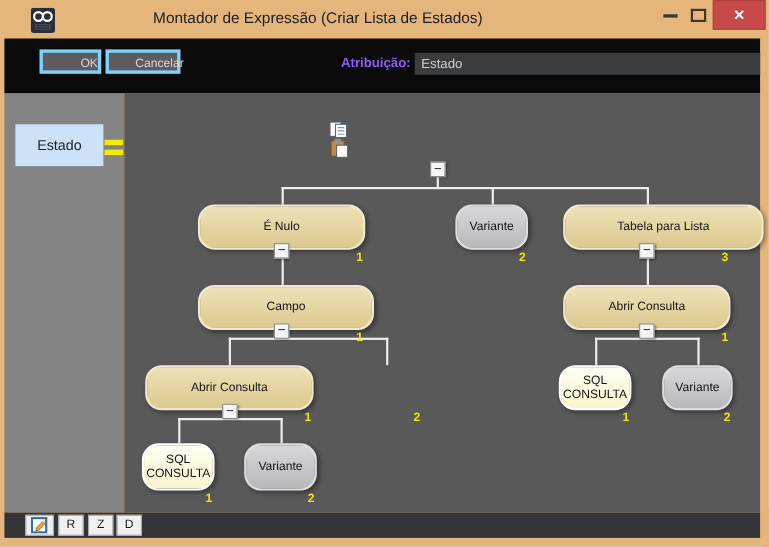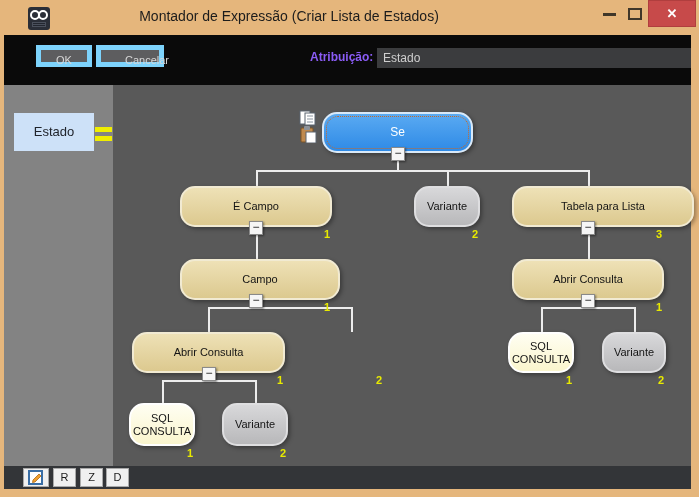--- a/index.html
+++ b/index.html
@@ -14,22 +14,22 @@
   .app-icon { position:absolute; left:28px; top:7px; width:22px; height:23px; }
   .btn-min { position:absolute; left:596px; top:0; width:26px; height:27px; }
   .btn-min .bar { position:absolute; left:7px; top:13px; width:13px; height:3px; background:#403729; }
   .btn-max { position:absolute; left:622px; top:0; width:26px; height:27px; }
   .btn-max .box { position:absolute; left:6px; top:8px; width:14px; height:12px; border:2px solid #403729; }
   .btn-close { position:absolute; left:648px; top:0; width:48px; height:27px; background:#c74a4a; border:1px solid #b03e3e;
                color:#fff; font-size:13px; font-weight:bold; text-align:center; line-height:26px; }
 
   
   .toolbar { position:absolute; left:4px; top:35px; width:687px; height:50px; background:#0a0a0a; }
-  .tb-btn { position:absolute; top:10px; height:22px; background:#5d5d5f; border:5px solid #7dd3fc;
-            color:#d8d8d8; font-size:11px; text-align:center; line-height:20px; }
+  .tb-btn { position:absolute; top:10px; height:22px; background:#5d5d5f; border:3px solid #7dd3fc;
+            color:#d8d8d8; font-size:11px; text-align:right; line-height:20px; }
   .tb-ok { left:32px; width:56px; }
   .tb-cancel { left:92px; width:68px;padding-left:24px; }
   .attr-label { position:absolute; left:306px; top:15px; color:#8b5cf6; font-size:12px; font-weight:bold; }
   .attr-input { position:absolute; left:373px; top:13px; width:314px; height:20px; background:#3b3c3e; border:none;
                 color:#cfcfcf; font-size:12px; padding:0 6px; font-family:"Liberation Sans", sans-serif; outline:none; }
 
   
   .sidebar { position:absolute; left:4px; top:85px; width:109px; height:381px; background:#838383; }
   .estado-chip { position:absolute; left:10px; top:28px; width:80px; height:38px; background:#cde1f8;
                  color:#20242c; font-size:13px; text-align:center; line-height:38px; }
@@ -127,25 +127,22 @@
     <line x1="9" y1="6" x2="15" y2="6" stroke="#8a95a0"></line>
     <line x1="9" y1="9" x2="15" y2="9" stroke="#8a95a0"></line>
     <line x1="9" y1="12" x2="15" y2="12" stroke="#8a95a0"></line>
   </svg>
   <svg class="clip-icons" style="left:300px;top:126px" width="18" height="17" viewBox="0 0 18 17">
     <rect x="1" y="2" width="12" height="14" rx="1" fill="#c08a4e" stroke="#7d5526"></rect>
     <rect x="4" y="0" width="6" height="4" rx="1" fill="#8d9299"></rect>
     <rect x="6" y="6" width="10" height="11" fill="#ffffff" stroke="#5a6570"></rect>
   </svg>
 
-  <div class="node blue" style="left:322px;top:112px;width:151px;height:41px">
-    <span>Se</span>
-  </div>
   <div class="node tan" style="left:180px;top:186px;width:152px;height:41px">
-    <span>É Campo</span>
+    <span>É Nulo</span>
   </div>
   <div class="node gray" style="left:414px;top:186px;width:66px;height:41px">
     <span>Variante</span>
   </div>
   <div class="node tan" style="left:512px;top:186px;width:182px;height:41px">
     <span>Tabela para Lista</span>
   </div>
   <div class="node tan" style="left:180px;top:259px;width:160px;height:41px">
     <span>Campo</span>
   </div>

